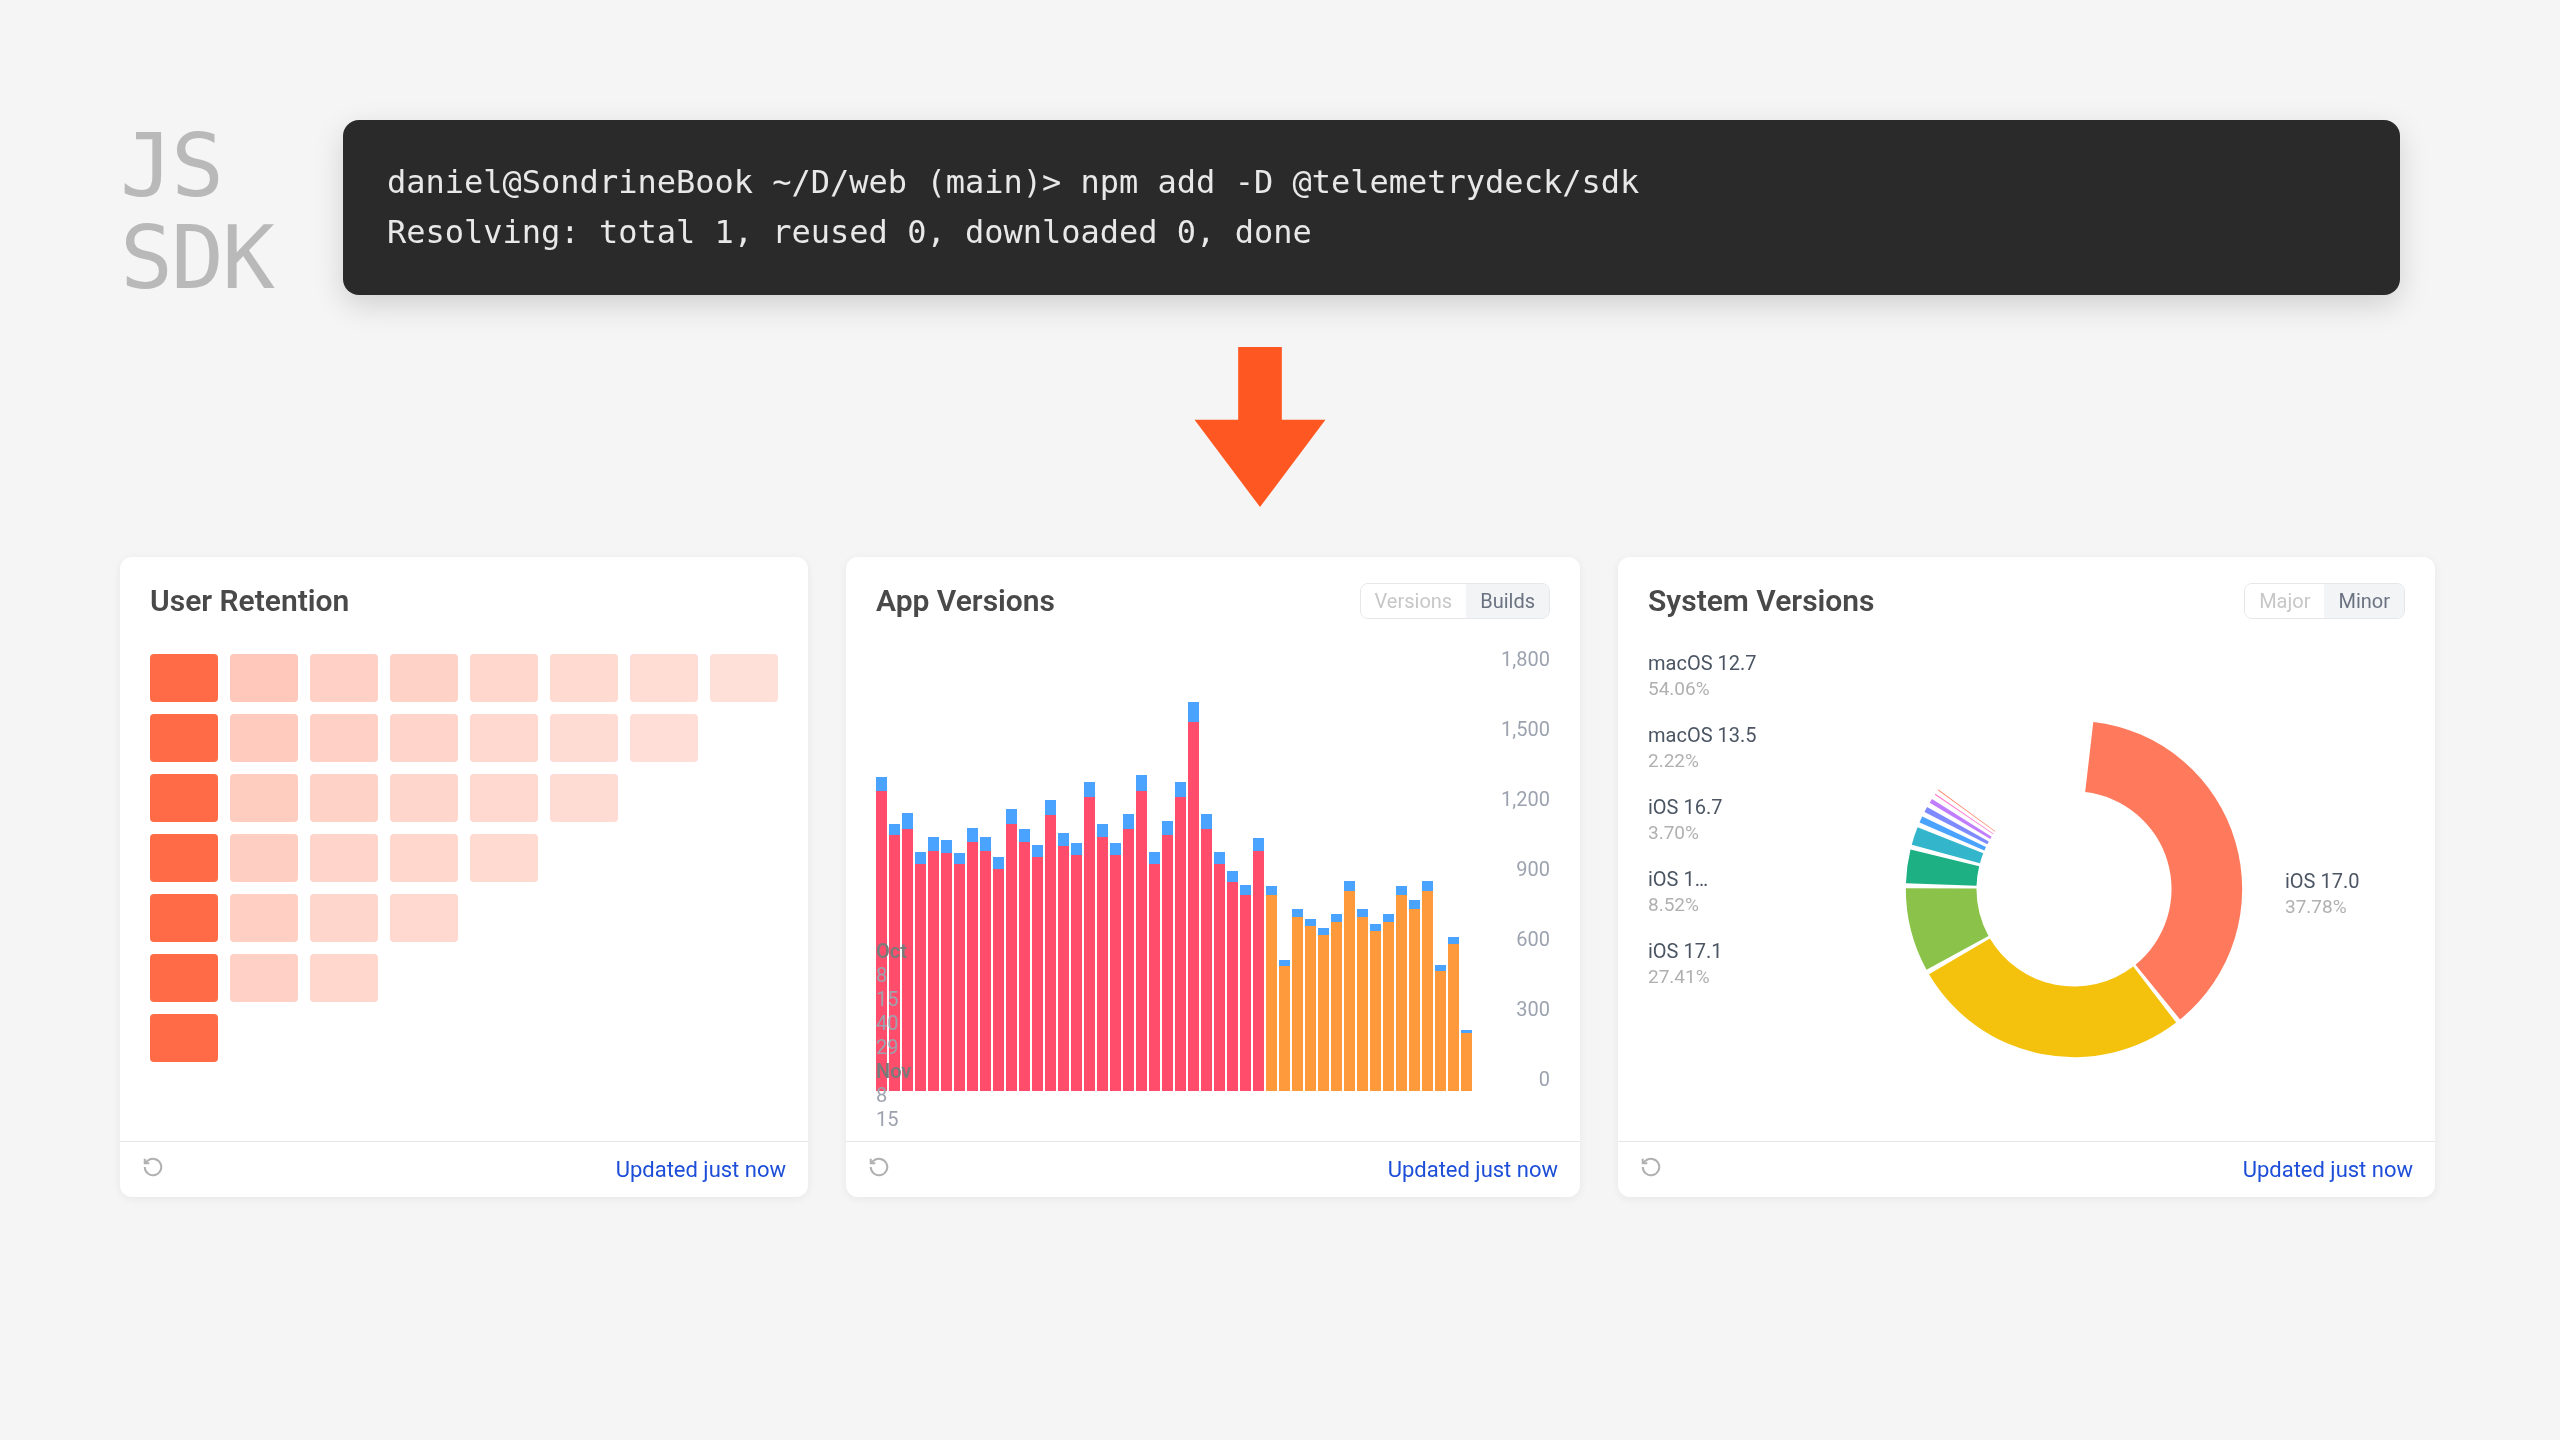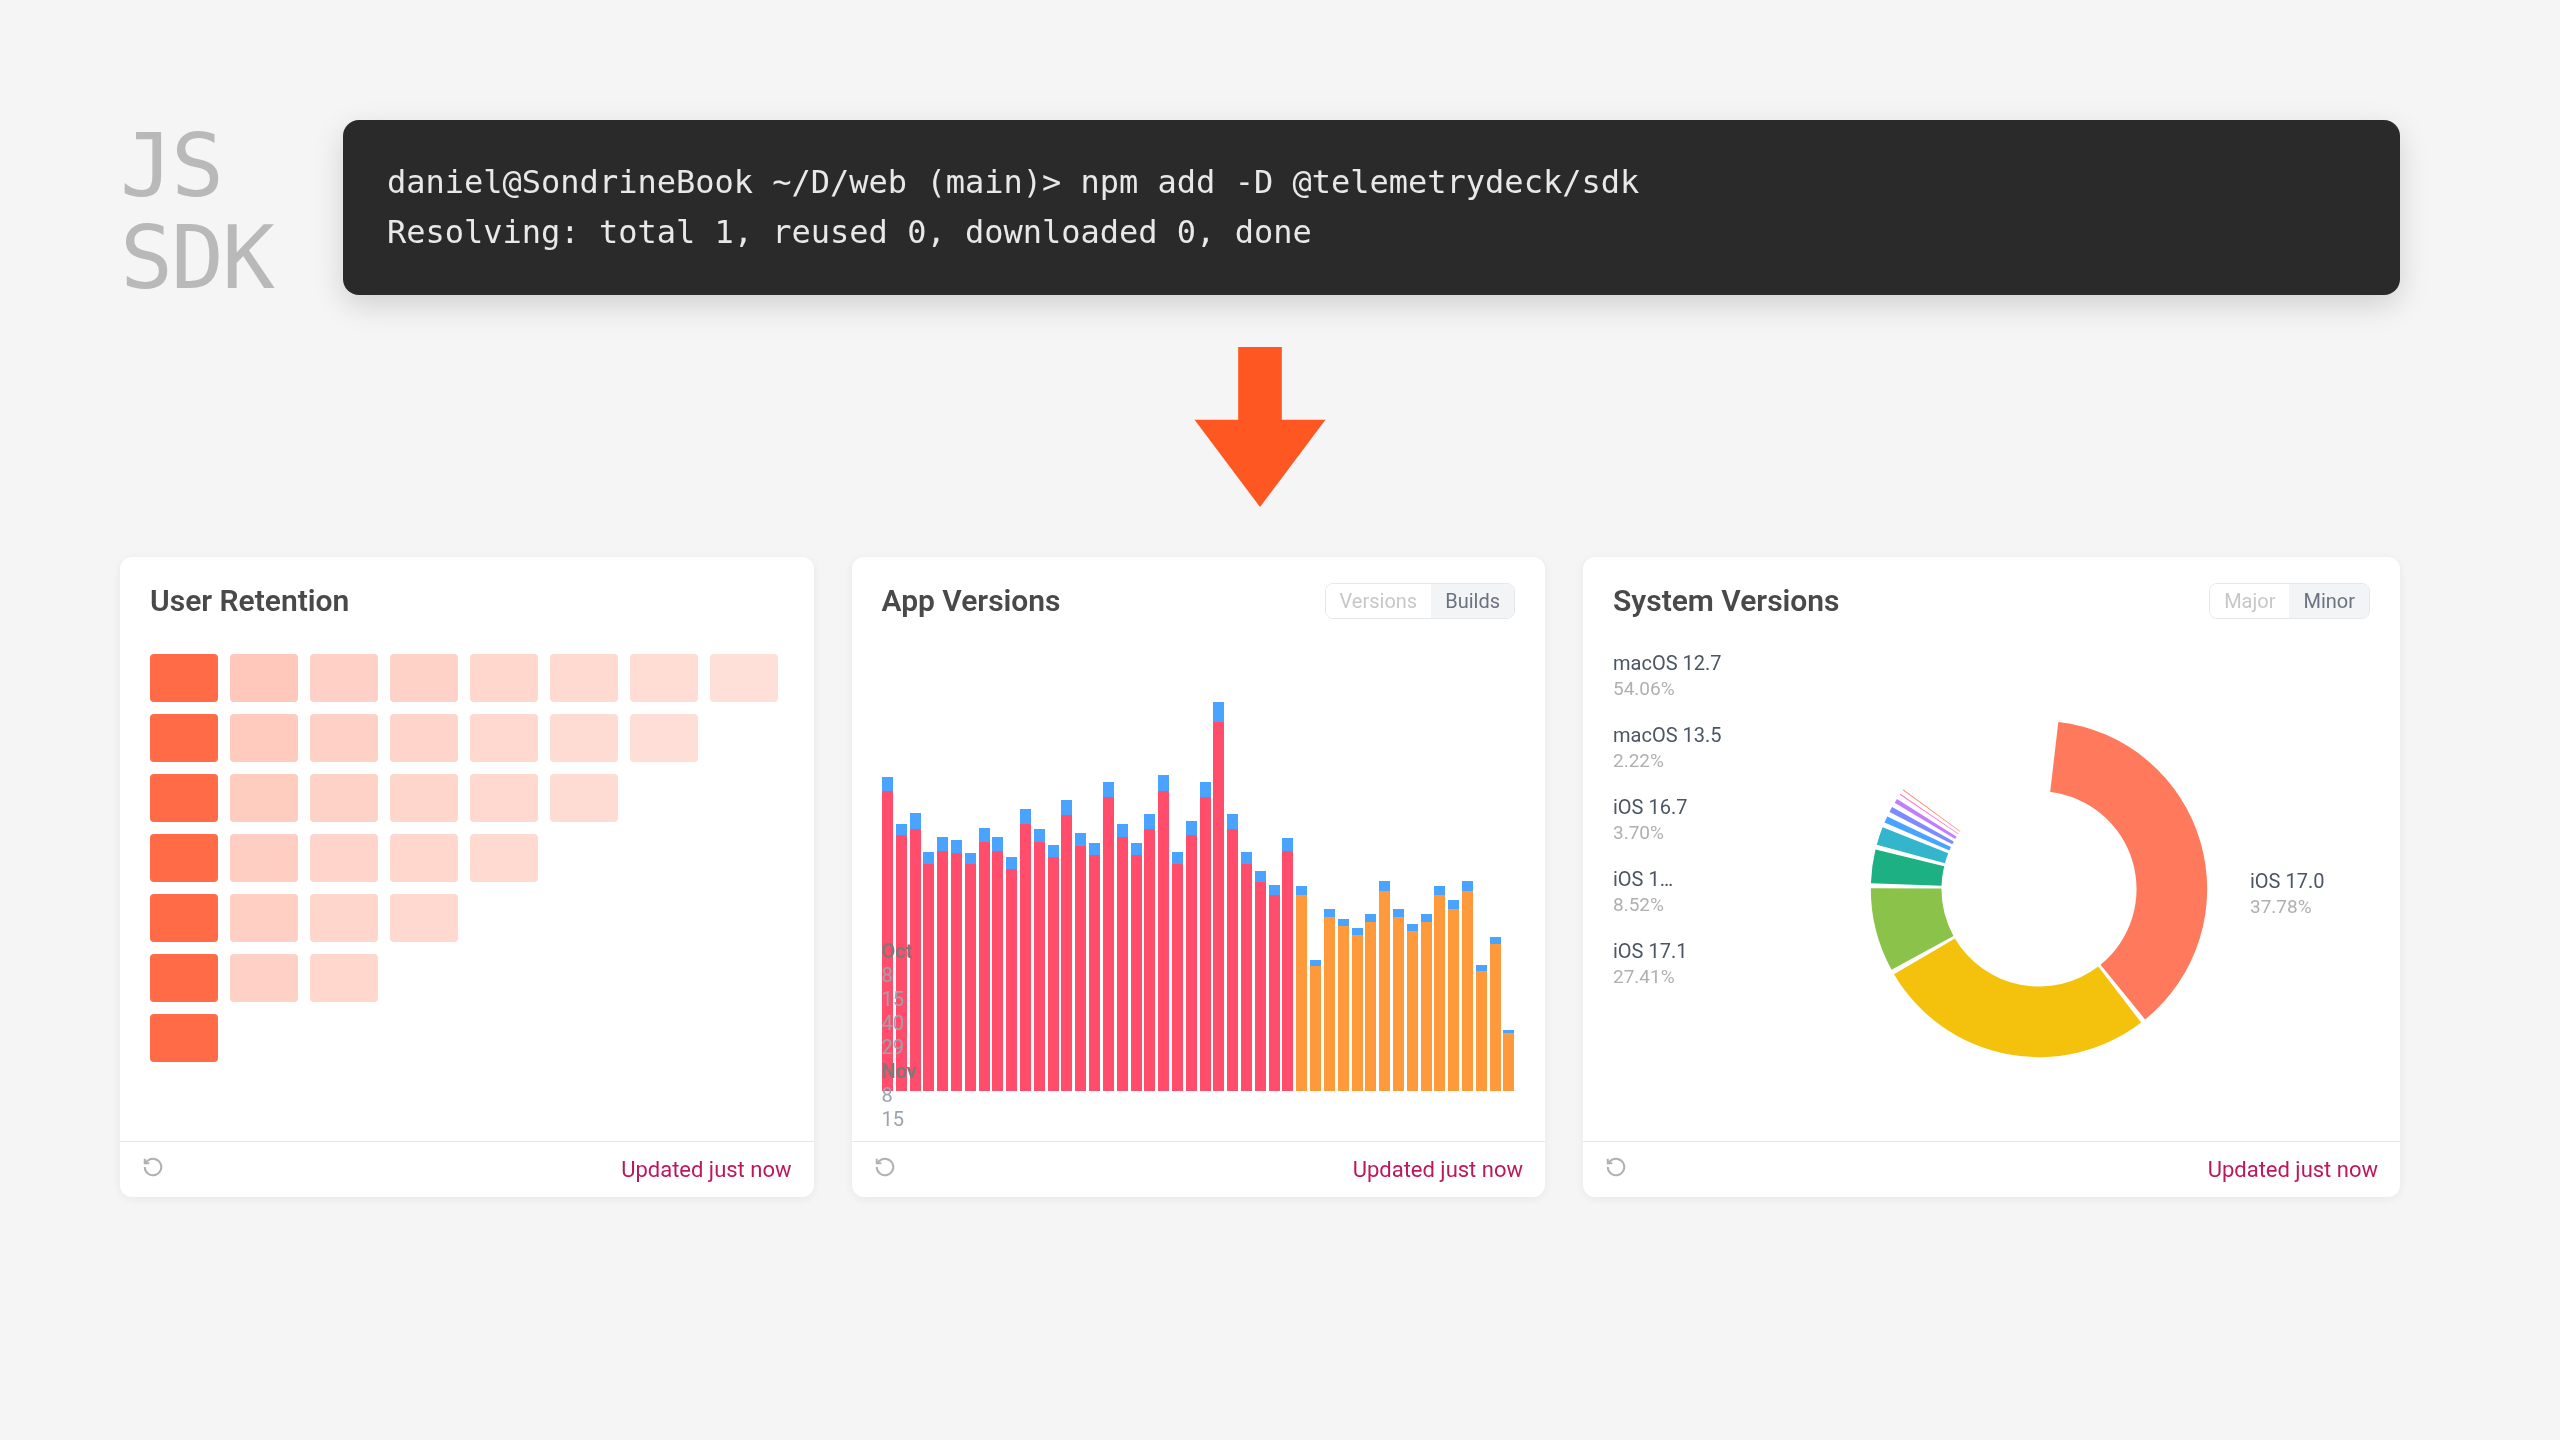--- a/index.html
+++ b/index.html
@@ -64,21 +64,21 @@
   }
   .card-title { font-size: 30px; font-weight:600; color: var(--text-dark); }
   .pill-group { display:flex; border:1px solid var(--border); border-radius:8px; overflow:hidden; }
   .pill { padding:5px 14px; font-size:20px; color:#c7c7c7; background:#fff; }
   .pill.sel { color:#6b7280; background:#f3f4f6; }
   .card-body { flex:1; padding: 16px 30px 10px; position:relative; overflow:hidden; }
   .card-foot {
     border-top:1px solid var(--border);
     padding:14px 22px;
     display:flex; justify-content:space-between; align-items:center;
-    color:#be185d; font-size:22px;
+    color:#1d4ed8; font-size:22px;
   }
   .refresh-icon { width:22px; height:22px; }
 
   
   .heatmap { display:flex; flex-direction:column; gap:12px; margin-top:8px; }
   .hm-row { display:flex; gap:12px; }
   .hm-cell { width:68px; height:48px; border-radius:4px; }
 
   
   .barchart { display:flex; height:100%; }
@@ -504,20 +504,29 @@
               <div class="xt bold">Oct</div>
               <div class="xt">8</div>
               <div class="xt">15</div>
               <div class="xt">40</div>
               <div class="xt">29</div>
               <div class="xt bold">Nov</div>
               <div class="xt">8</div>
               <div class="xt">15</div>
             </div>
         </div>
+        <div class="yaxis" id="yaxis">
+            <div>1,800</div>
+            <div>1,500</div>
+            <div>1,200</div>
+            <div>900</div>
+            <div>600</div>
+            <div>300</div>
+            <div>0</div>
+          </div>
       </div>
     </div>
     <div class="card-foot">
       <span>
         <svg class="refresh-icon" viewBox="0 0 24 24" fill="none" stroke="#b0b0b0" stroke-width="2.2">
             <path d="M3 12a9 9 0 1 0 3-6.7L3 8"></path>
             <path d="M3 3v5h5"></path>
           </svg>
       </span>
       <span>Updated just now</span>

